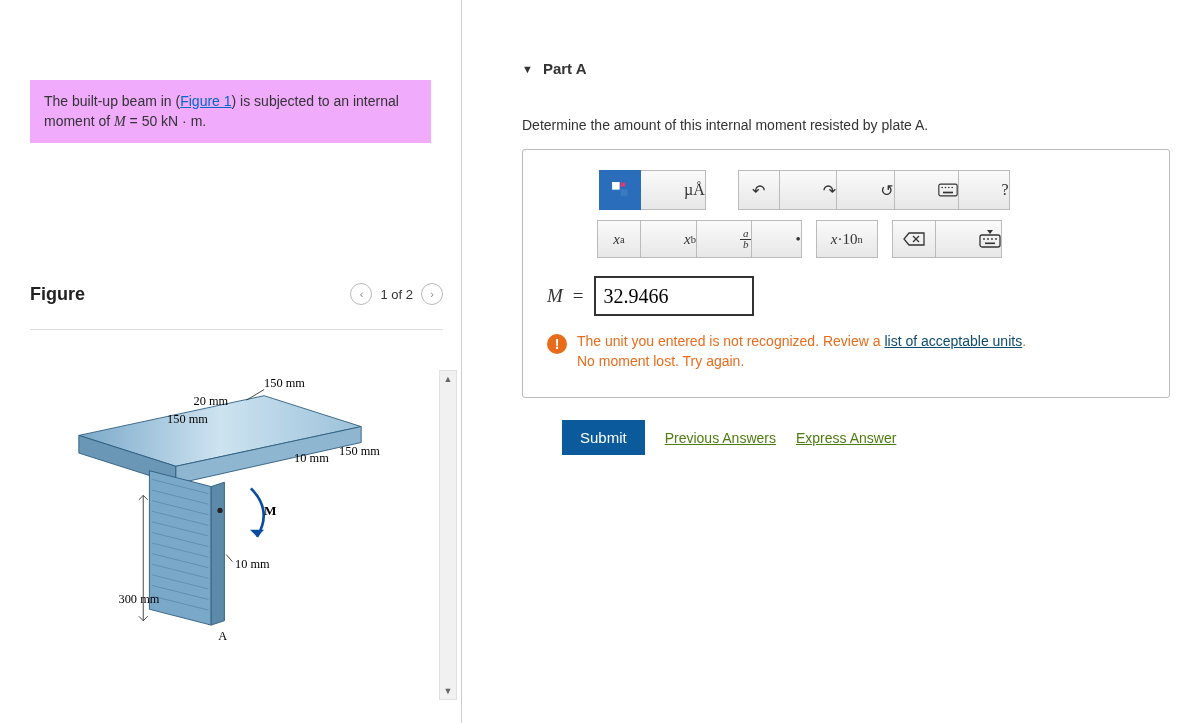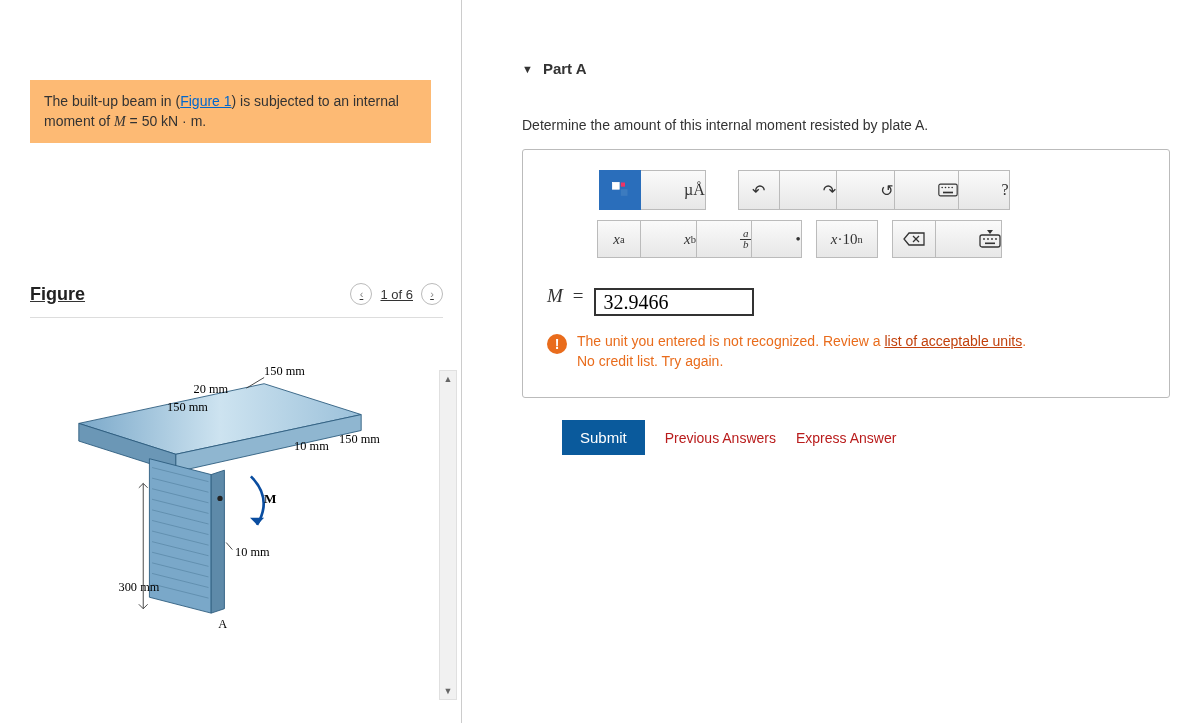--- a/index.html
+++ b/index.html
@@ -18,39 +18,38 @@
     width: 462px;
     padding: 0;
     border-right: 1px solid #ccc;
     position: relative;
   }
   .right-panel {
     flex: 1;
     padding: 60px 30px 20px 60px;
   }
   .problem-box {
-    background: #fdba74;
+    background: #f0abfc;
     margin: 80px 30px 0 30px;
     padding: 12px 14px;
     font-size: 14px;
     line-height: 1.4;
   }
   .problem-box a {
     color: #0066cc;
     text-decoration: underline;
   }
   .math-i { font-style: italic; font-family: "Times New Roman", serif; }
   .figure-heading {
     display: flex;
     align-items: center;
     justify-content: space-between;
     margin: 140px 18px 6px 30px;
-    padding-bottom: 12px;
+    padding-bottom: 24px;
     border-bottom: 1px solid #ddd;
-    text-decoration: underline;
   }
   .figure-heading h3 {
     margin: 0;
     font-size: 18px;
     font-weight: bold;
     color: #222;
   }
   .fig-nav {
     display: flex;
     align-items: center;
@@ -147,77 +146,76 @@
 
   .answer-line {
     display:flex; align-items:center; gap:10px;
     font-family: "Times New Roman", serif;
     font-size: 19px;
     margin-bottom: 16px;
   }
   .answer-line .eqvar { font-style: italic; }
   .ans-input {
     border: 2px solid #333;
-    height: 28px;
+    height: 40px;
     width: 160px;
     font-size: 20px;
     padding: 2px 8px;
     font-family: "Times New Roman", serif;
-    margin-top: 12px;
   }
   .unit-input {
     border: 2px solid #2a6ebb;
     height: 38px;
     width: 160px;
     font-size: 20px;
     padding: 2px 8px;
     font-family: "Times New Roman", serif;
   }
   .feedback-row {
     display:flex; gap:10px; align-items:flex-start;
     margin-bottom:8px;
   }
   .feedback-icon {
     width:20px; height:20px; border-radius:50%;
     background:#e96c1c; color:#fff; font-weight:bold;
     display:flex;align-items:center;justify-content:center;
     font-size:14px; flex-shrink:0; margin-top:2px;
   }
   .feedback-text { color:#e96c1c; font-size:14px; line-height:1.4; }
-  .feedback-text a { color:#c2410c; text-decoration:underline; }
+  .feedback-text a { color:#0c4a6e; text-decoration:underline; }
   .submit-row {
     display:flex; gap:20px; align-items:center;
     margin-top:22px;
     padding-left:40px;
   }
   .submit-btn {
     background:#0a5a9c; color:#fff; border:none;
     padding:9px 18px; font-size:15px; cursor:pointer;
   }
-  .link { color:#b91c1c; cursor:pointer; font-size:14px; }
+  .link { color:#4d7c0f; text-decoration:underline; cursor:pointer; font-size:14px; }
   .provide-fb { margin-top:34px; }
 
   
   .figsvg { width: 360px; height: 300px; }
   .tb-icon { width:20px;height:20px; }
   sup,sub{font-size:0.7em;}
 </style>
 </head>
 <body>
 
 <div class="left-panel">
   <div class="problem-box">
     <span>The built-up beam in (</span><a href="#">Figure 1</a><span>) is subjected to an internal moment of </span><span class="math-i">M</span><span> = 50 kN · m.</span>
   </div>
 
   <div class="figure-heading">
     <h3>Figure</h3>
     <div class="fig-nav">
       <div class="fig-arrow">‹</div>
-      <span>1 of 6</span>
+      <span>1 of 2</span>
       <div class="fig-arrow">›</div>
     </div>
   </div>
 
   <div class="figure-area">
     <svg class="figsvg" viewBox="0 0 400 340">
 
       <defs>
         <linearGradient id="g1" x1="0" y1="0" x2="1" y2="0">
           <stop offset="0%" stop-color="#7aa8c9"></stop>
@@ -366,21 +364,21 @@
     <div class="answer-line">
       <span class="eqvar">M</span>
       <span>=</span>
       <input class="ans-input" value="32.9466" style="">
     </div>
 
     <div class="feedback-row">
       <div class="feedback-icon">!</div>
       <div class="feedback-text">
         <span>The unit you entered is not recognized. Review a </span><a href="#">list of acceptable units</a><span>.</span><br>
-        <span>No credit list. Try again.</span>
+        <span>No moment lost. Try again.</span>
       </div>
     </div>
   </div>
 
   <div class="submit-row">
     <button class="submit-btn">Submit</button>
     <span class="link">Previous Answers</span>
     <span class="link">Express Answer</span>
   </div>
 

